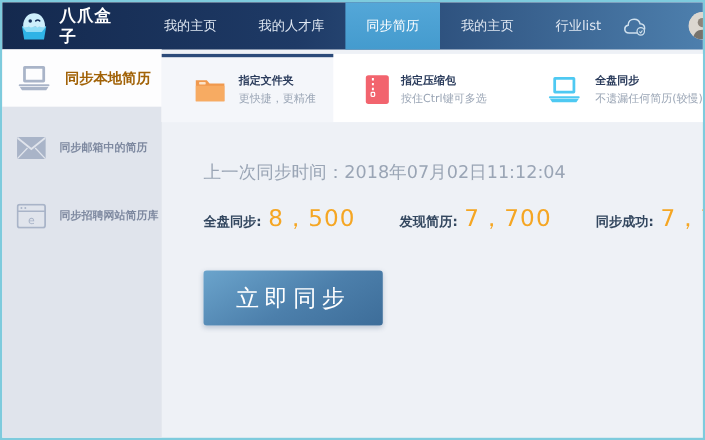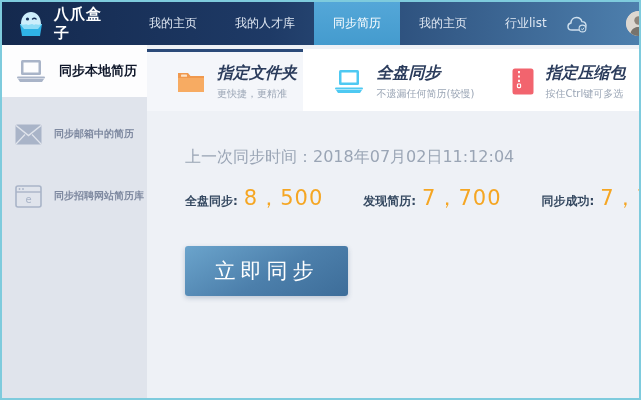--- a/index.html
+++ b/index.html
@@ -35,31 +35,31 @@
 
   
   .body { flex:1; display:flex; min-height:0; }
 
   
   .sidebar { flex:0 0 145px; background:#e0e4ec; display:flex; flex-direction:column; }
   .side-item { display:flex; align-items:center; gap:12px; padding:0 0 0 13px; cursor:pointer; }
   .side-item.active {
     background:#fdfdfe; height:52px; flex:0 0 52px;
   }
-  .side-item.active .side-label { font-size:13px; font-weight:bold; color:#0f172a; }
+  .side-item.active .side-label { font-size:13px; font-weight:bold; color:#a16207; }
   .side-item.plain { height:50px; flex:0 0 50px; margin-top:12px; }
   .side-label { font-size:10px; font-weight:bold; color:#7e89a0; }
 
   
   .main { flex:1; display:flex; flex-direction:column; min-width:0; }
   .tabs { display:flex; background:#ffffff; height:62px; flex:0 0 62px; margin-top:4px; }
   .tab { flex:1; display:flex; align-items:center; gap:11px; padding-left:29px; cursor:pointer; border-top:3px solid transparent; }
   .tab.active { background:#f4f6fa; border-top:3px solid #2b4a79; }
   .tab:nth-child(3){ padding-left:38px; }
-  .tab-title { font-size:16px; font-weight:bold; color:#2b3c5c;font-style:italic; }
+  .tab-title { font-size:10px; font-weight:bold; color:#2b3c5c; }
   .tab-sub { font-size:10px; color:#9aa5b5; margin-top:3px; white-space:nowrap; }
 
   .content { flex:1; padding:36px 0 0 38px; }
   .sync-time { font-size:16px; color:#9aa5b5; }
   .stats { display:flex; align-items:baseline; margin-top:16px; }
   .stat { display:flex; align-items:baseline; margin-right:40px; }
   .stat-label { font-size:12px; font-weight:bold; color:#33475f; margin-right:6px; white-space:nowrap; }
   .stat-value { font-size:21px; color:#f5a623; letter-spacing:1px; white-space:nowrap; }
   .sync-btn {
     margin-top:34px; width:163px; height:50px; border:none; border-radius:3px;
@@ -162,43 +162,43 @@
               <rect x="5" y="5.6" width="6" height="2.2" rx="0.6" fill="#fce3c8"></rect>
             </svg>
           </span>
           <span>
             <div class="tab-title">指定文件夹</div>
             <div class="tab-sub">更快捷，更精准</div>
           </span>
         </div>
         <div class="tab">
           <span>
+            <svg width="22" height="27" viewBox="0 0 22 27">
+              <rect x="0.5" y="0.5" width="21" height="26" rx="2.5" fill="#f2646e"></rect>
+              <line x1="7" y1="3" x2="7" y2="15" stroke="#ffffff" stroke-width="1.8" stroke-dasharray="2.2 2.2"></line>
+              <rect x="5.4" y="16" width="3.2" height="3.6" rx="0.8" fill="none" stroke="#ffffff" stroke-width="1.1"></rect>
+            </svg>
+          </span>
+          <span>
+            <div class="tab-title">指定压缩包</div>
+            <div class="tab-sub">按住Ctrl键可多选</div>
+          </span>
+        </div>
+        <div class="tab">
+          <span>
             <svg width="34" height="27" viewBox="0 0 34 27">
               <rect x="7" y="2" width="20" height="15" rx="1.5" fill="#4ec9f2"></rect>
               <rect x="9.5" y="4.5" width="15" height="10" fill="#ffffff"></rect>
               <path d="M4,22 L30,22 L28,25 L6,25 Z" fill="#4ec9f2"></path>
               <rect x="3" y="19.5" width="28" height="2" rx="1" fill="#4ec9f2"></rect>
             </svg>
           </span>
           <span>
             <div class="tab-title">全盘同步</div>
             <div class="tab-sub">不遗漏任何简历(较慢)</div>
-          </span>
-        </div>
-        <div class="tab">
-          <span>
-            <svg width="22" height="27" viewBox="0 0 22 27">
-              <rect x="0.5" y="0.5" width="21" height="26" rx="2.5" fill="#f2646e"></rect>
-              <line x1="7" y1="3" x2="7" y2="15" stroke="#ffffff" stroke-width="1.8" stroke-dasharray="2.2 2.2"></line>
-              <rect x="5.4" y="16" width="3.2" height="3.6" rx="0.8" fill="none" stroke="#ffffff" stroke-width="1.1"></rect>
-            </svg>
-          </span>
-          <span>
-            <div class="tab-title">指定压缩包</div>
-            <div class="tab-sub">按住Ctrl键可多选</div>
           </span>
         </div>
       </div>
 
       <div class="content">
         <div class="sync-time">上一次同步时间：2018年07月02日11:12:04</div>
         <div class="stats">
           <div class="stat">
             <span class="stat-label">全盘同步:</span>
             <span class="stat-value">8，500</span>

